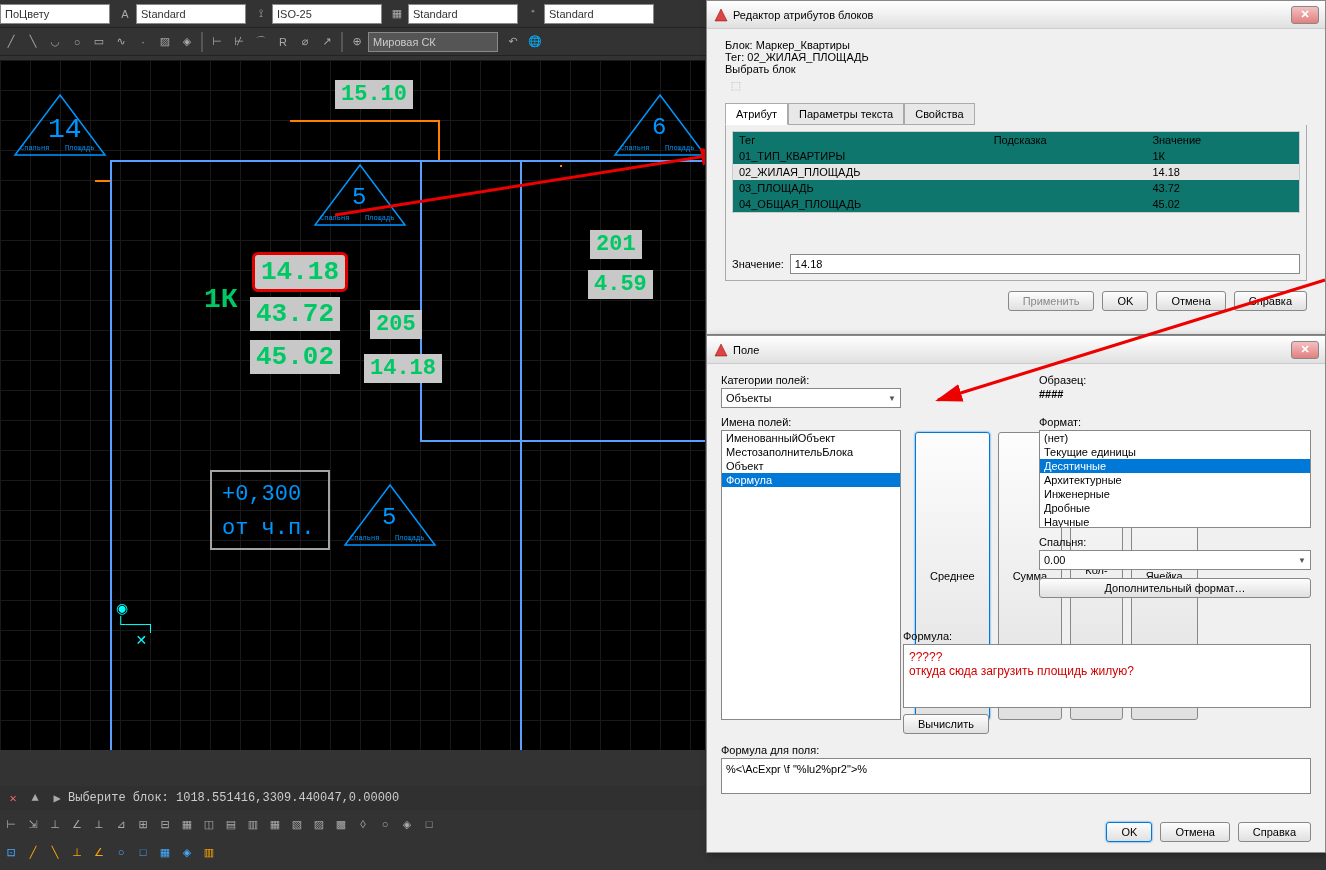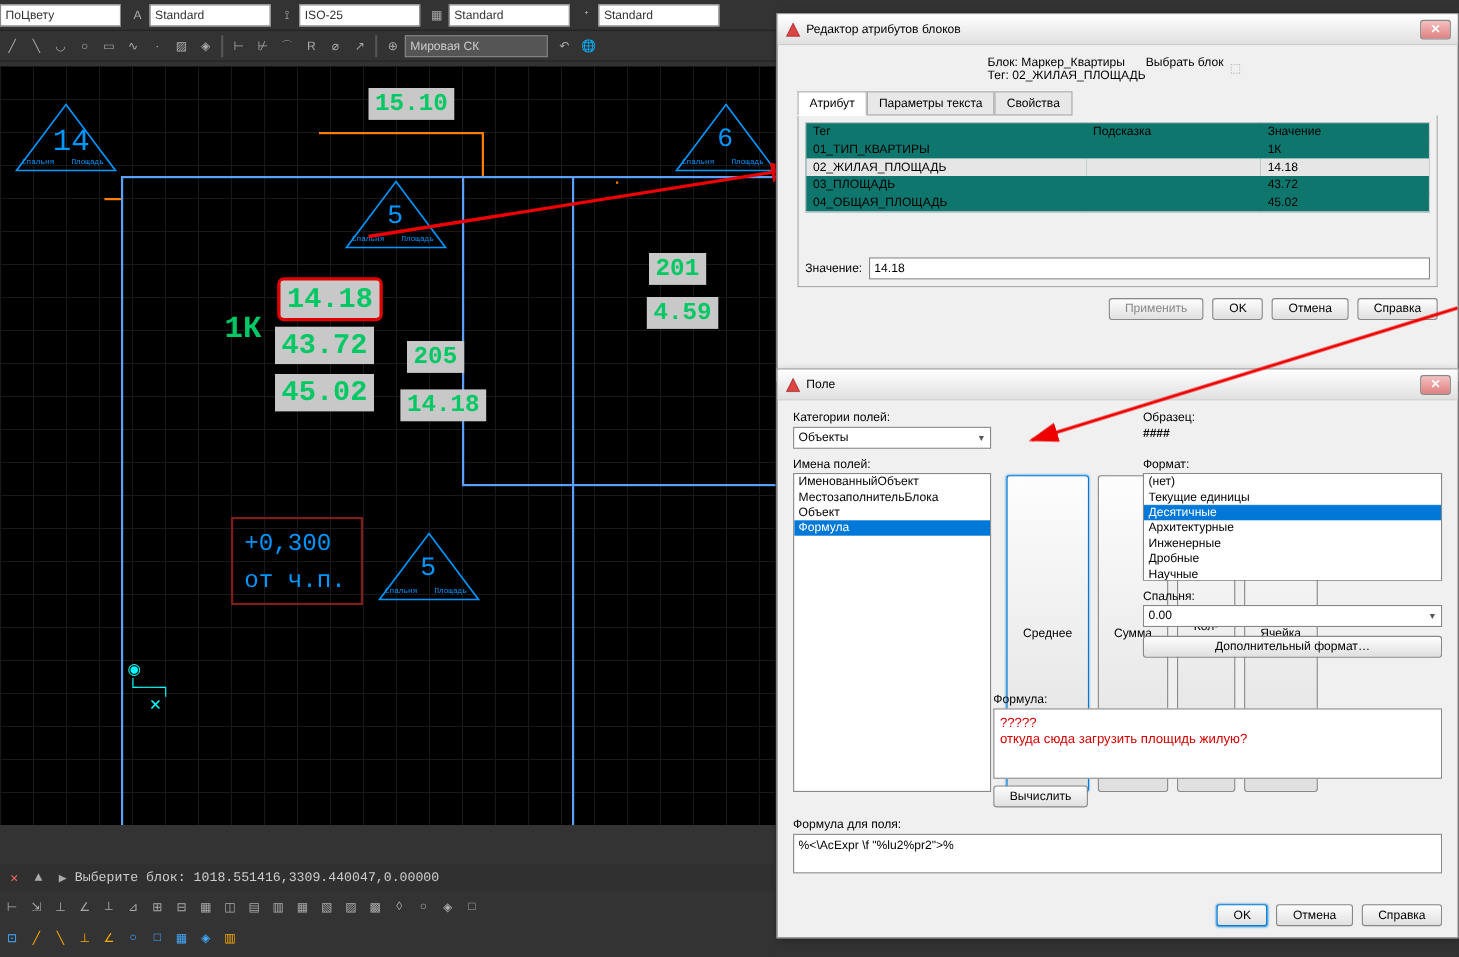--- a/index.html
+++ b/index.html
@@ -139,21 +139,21 @@
   <div class="box-label" style="top:20px;left:335px;font-size:22px;">15.10</div>
   <div class="box-label box-highlight" style="top:192px;left:252px;font-size:26px;">14.18</div>
   <div class="box-label" style="top:237px;left:250px;font-size:26px;">43.72</div>
   <div class="box-label" style="top:280px;left:250px;font-size:26px;">45.02</div>
   <div class="box-label" style="top:222px;left:198px;font-size:28px;background:none;color:#00C864;">1К</div>
   <div class="box-label" style="top:170px;left:590px;font-size:22px;">201</div>
   <div class="box-label" style="top:210px;left:588px;font-size:22px;">4.59</div>
   <div class="box-label" style="top:250px;left:370px;font-size:22px;">205</div>
   <div class="box-label" style="top:294px;left:364px;font-size:22px;">14.18</div>
 
-  <div style="position:absolute;top:410px;left:210px;width:120px;height:80px;border:2px solid #7f1d1d;">
+  <div style="position:absolute;top:410px;left:210px;width:120px;height:80px;border:2px solid #a3a3a3;">
     <span class="text-blue" style="top:10px;left:10px;font-size:22px;width:100px;">+0,300</span>
     <span class="text-blue" style="top:44px;left:10px;font-size:22px;width:100px;">от ч.п.</span>
   </div>
 
   <div style="position:absolute;left:116px;top:540px;color:#00ffff;font-size:14px;">◉<br>└──┐<br>&nbsp;&nbsp;&nbsp;&nbsp;&nbsp;✕</div>
 
   <svg class="red-arrow" style="top:85px;left:330px;" width="400" height="80">
     <defs>
         <marker id="ah1" markerWidth="10" markerHeight="10" refX="8" refY="3" orient="auto">
           <path d="M0,0 L0,6 L9,3 z" fill="#E00"></path>
@@ -200,32 +200,32 @@
       <span class="tool-icon" style="color:#FA0;">⊥</span>
       <span class="tool-icon" style="color:#FA0;">∠</span>
       <span class="tool-icon" style="color:#4AF;">○</span>
       <span class="tool-icon" style="color:#4AF;">□</span>
       <span class="tool-icon" style="color:#4AF;">▦</span>
       <span class="tool-icon" style="color:#4AF;">◈</span>
       <span class="tool-icon" style="color:#FA0;">▥</span>
   </div>
 </div>
 
-<div class="dialog" style="top:12px;left:706px;width:620px;height:335px;">
+<div class="dialog" style="top:0;left:706px;width:620px;height:335px;">
   <div class="dialog-title">
     <span class="dialog-title-icon">
       <svg width="16" height="16">
           <path d="M2 14 L8 2 L14 14 Z" fill="#D44" stroke="#800" stroke-width="0.5"></path>
         </svg>
     </span>
     <span>Редактор атрибутов блоков</span>
     <span class="win-btn">✕</span>
   </div>
   <div class="dialog-body" style="padding:10px 18px;">
-    <div style="display:flex;justify-content:center;">
+    <div style="display:flex;justify-content:center;flex-direction:column;">
       <div>
         <span>Блок:</span>
         <span>Маркер_Квартиры</span><br>
         <span>Тег:</span>
         <span>02_ЖИЛАЯ_ПЛОЩАДЬ</span>
       </div>
       <a href="#" style="color:#000;text-decoration:none;">Выбрать блок</a>
       <span class="tool-icon">⬚</span>
     </div>
     <div class="tab-strip" style="margin-top:8px;">

